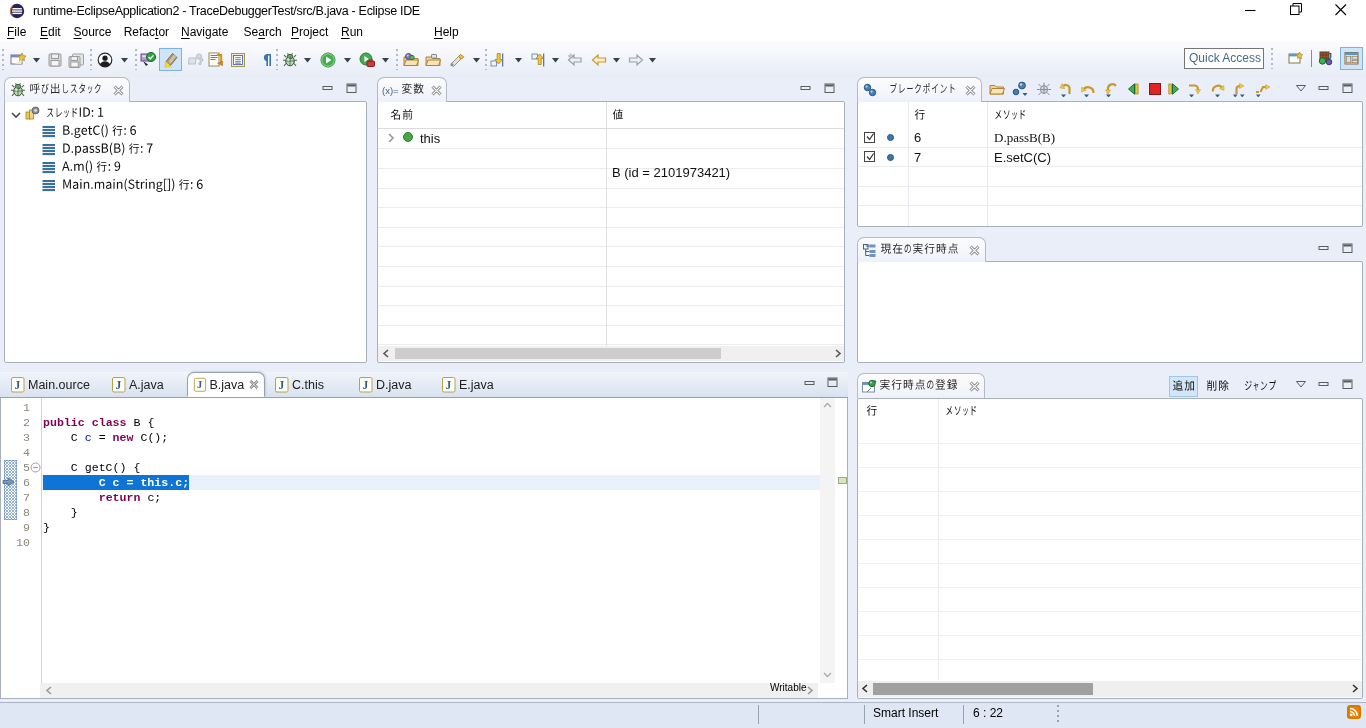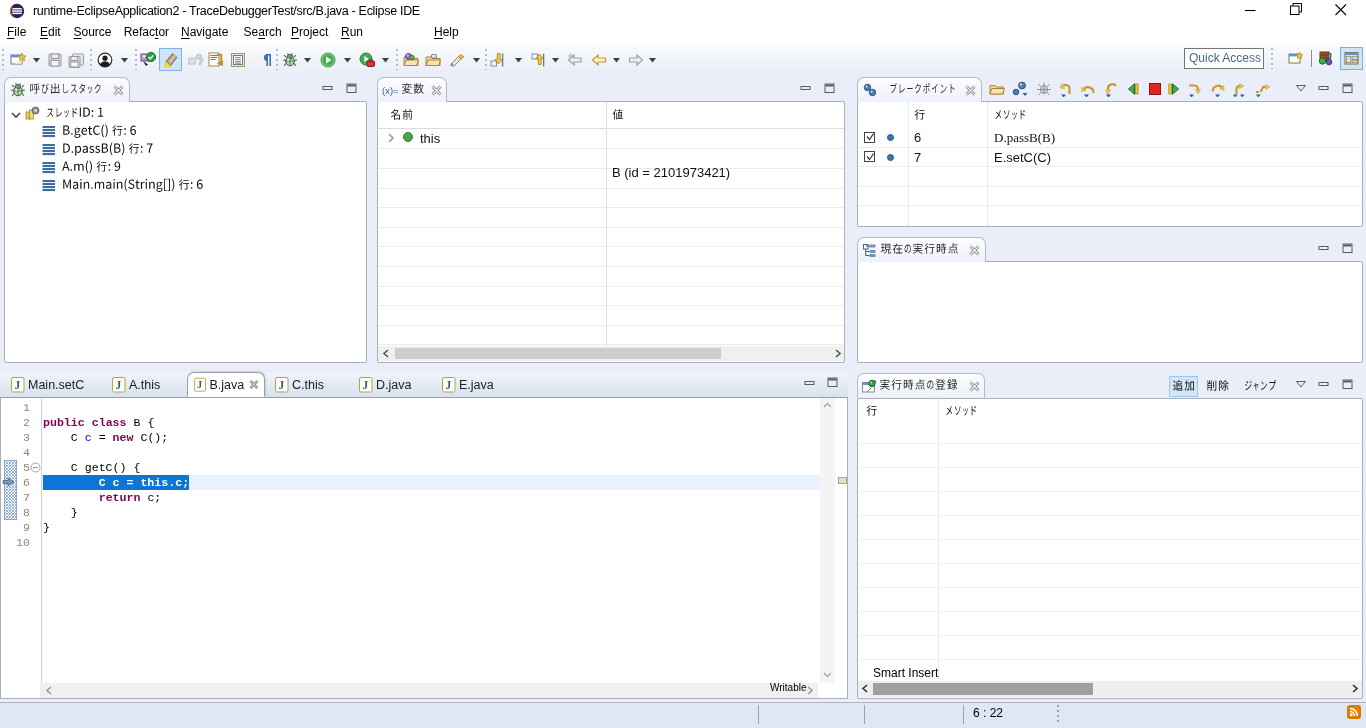--- a/index.html
+++ b/index.html
@@ -543,30 +543,30 @@
   </svg>
 <div class="abs" style="left:0;top:372px;width:848px;height:26px;background:linear-gradient(#f1f4fa,#d8e2ef);border-bottom:1px solid #97a0ad;"></div>
 <div class="abs" style="left:0px;top:398px;width:848px;height:301px;background:#fff;border:1px solid #a9afbb;border-top:none;"></div>
 <div class="etab" style="left:5px;width:100px;">
     <svg width="16" height="16" viewBox="0 0 16 16">
       <g transform="translate(0,0)">
 <rect x="1.5" y="0.5" width="12.5" height="14.5" rx="1.5" fill="#fffef4" stroke="#b8a14c"></rect>
 <text x="4.5" y="11.5" font-size="11.5" font-weight="bold" font-family="Liberation Serif" fill="#2b5f8a">J</text>
       </g>
     </svg>
-    <span>Main.setC</span>
+    <span>Main.ource</span>
   </div>
 <div class="etab" style="left:106px;width:76px;">
     <svg width="16" height="16" viewBox="0 0 16 16">
       <g transform="translate(0,0)">
 <rect x="1.5" y="0.5" width="12.5" height="14.5" rx="1.5" fill="#fffef4" stroke="#b8a14c"></rect>
 <text x="4.5" y="11.5" font-size="11.5" font-weight="bold" font-family="Liberation Serif" fill="#2b5f8a">J</text>
       </g>
     </svg>
-    <span>A.this</span>
+    <span>A.java</span>
   </div>
 <div class="etab active" style="left:187px;width:78px;">
     <svg width="16" height="16" viewBox="0 0 16 16">
       <g transform="translate(0,0)">
 <rect x="1.5" y="0.5" width="12.5" height="14.5" rx="1.5" fill="#fffef4" stroke="#b8a14c"></rect>
 <text x="4.5" y="11.5" font-size="11.5" font-weight="bold" font-family="Liberation Serif" fill="#2b5f8a">J</text>
       </g>
     </svg>
     <span>B.java</span>
     <svg width="11" height="11" viewBox="0 0 11 11" style="margin-left:3px">
@@ -714,21 +714,21 @@
 <svg class="abs" style="left:861px;top:684px" width="8" height="9" viewBox="0 0 8 9">
     <path d="M6 1 L2 4.5 L6 8" stroke="#333" stroke-width="1.6" fill="none"></path>
   </svg>
 <svg class="abs" style="left:1351px;top:684px" width="8" height="9" viewBox="0 0 8 9">
     <path d="M2 1 L6 4.5 L2 8" stroke="#333" stroke-width="1.6" fill="none"></path>
   </svg>
 <div class="abs statusbar"></div>
 <div class="sdiv" style="left:758px;"></div>
 <div class="abs" style="left:770px;top:682px;font-size:10px;">Writable</div>
 <div class="sdiv" style="left:864px;"></div>
-<div class="abs" style="left:873px;top:666px;font-size:12px;text-align:right;">Smart Insert</div>
+<div class="abs" style="left:873px;top:706px;font-size:12px;text-align:right;">Smart Insert</div>
 <div class="sdiv" style="left:963px;"></div>
 <div class="abs" style="left:973px;top:706px;font-size:12px;">6 : 22</div>
 <div class="abs" style="left:1057px;top:705px;width:2px;height:18px;background-image:repeating-linear-gradient(#9aa0ad 0 2px,transparent 2px 5px);"></div>
 <svg class="abs" style="left:1347px;top:705px" width="14" height="14" viewBox="0 0 14 14">
     <rect width="14" height="14" rx="3" fill="#e98300"></rect>
     <rect x="1" y="1" width="12" height="12" rx="2.2" fill="none" stroke="#c76a00" stroke-width=".8"></rect>
     <circle cx="4.2" cy="9.8" r="1.4" fill="#fff"></circle>
     <path d="M3 6.6 a4.4 4.4 0 0 1 4.4 4.4 M3 3.6 a7.4 7.4 0 0 1 7.4 7.4" stroke="#fff" stroke-width="1.5" fill="none"></path>
   </svg>
 </body></html>

